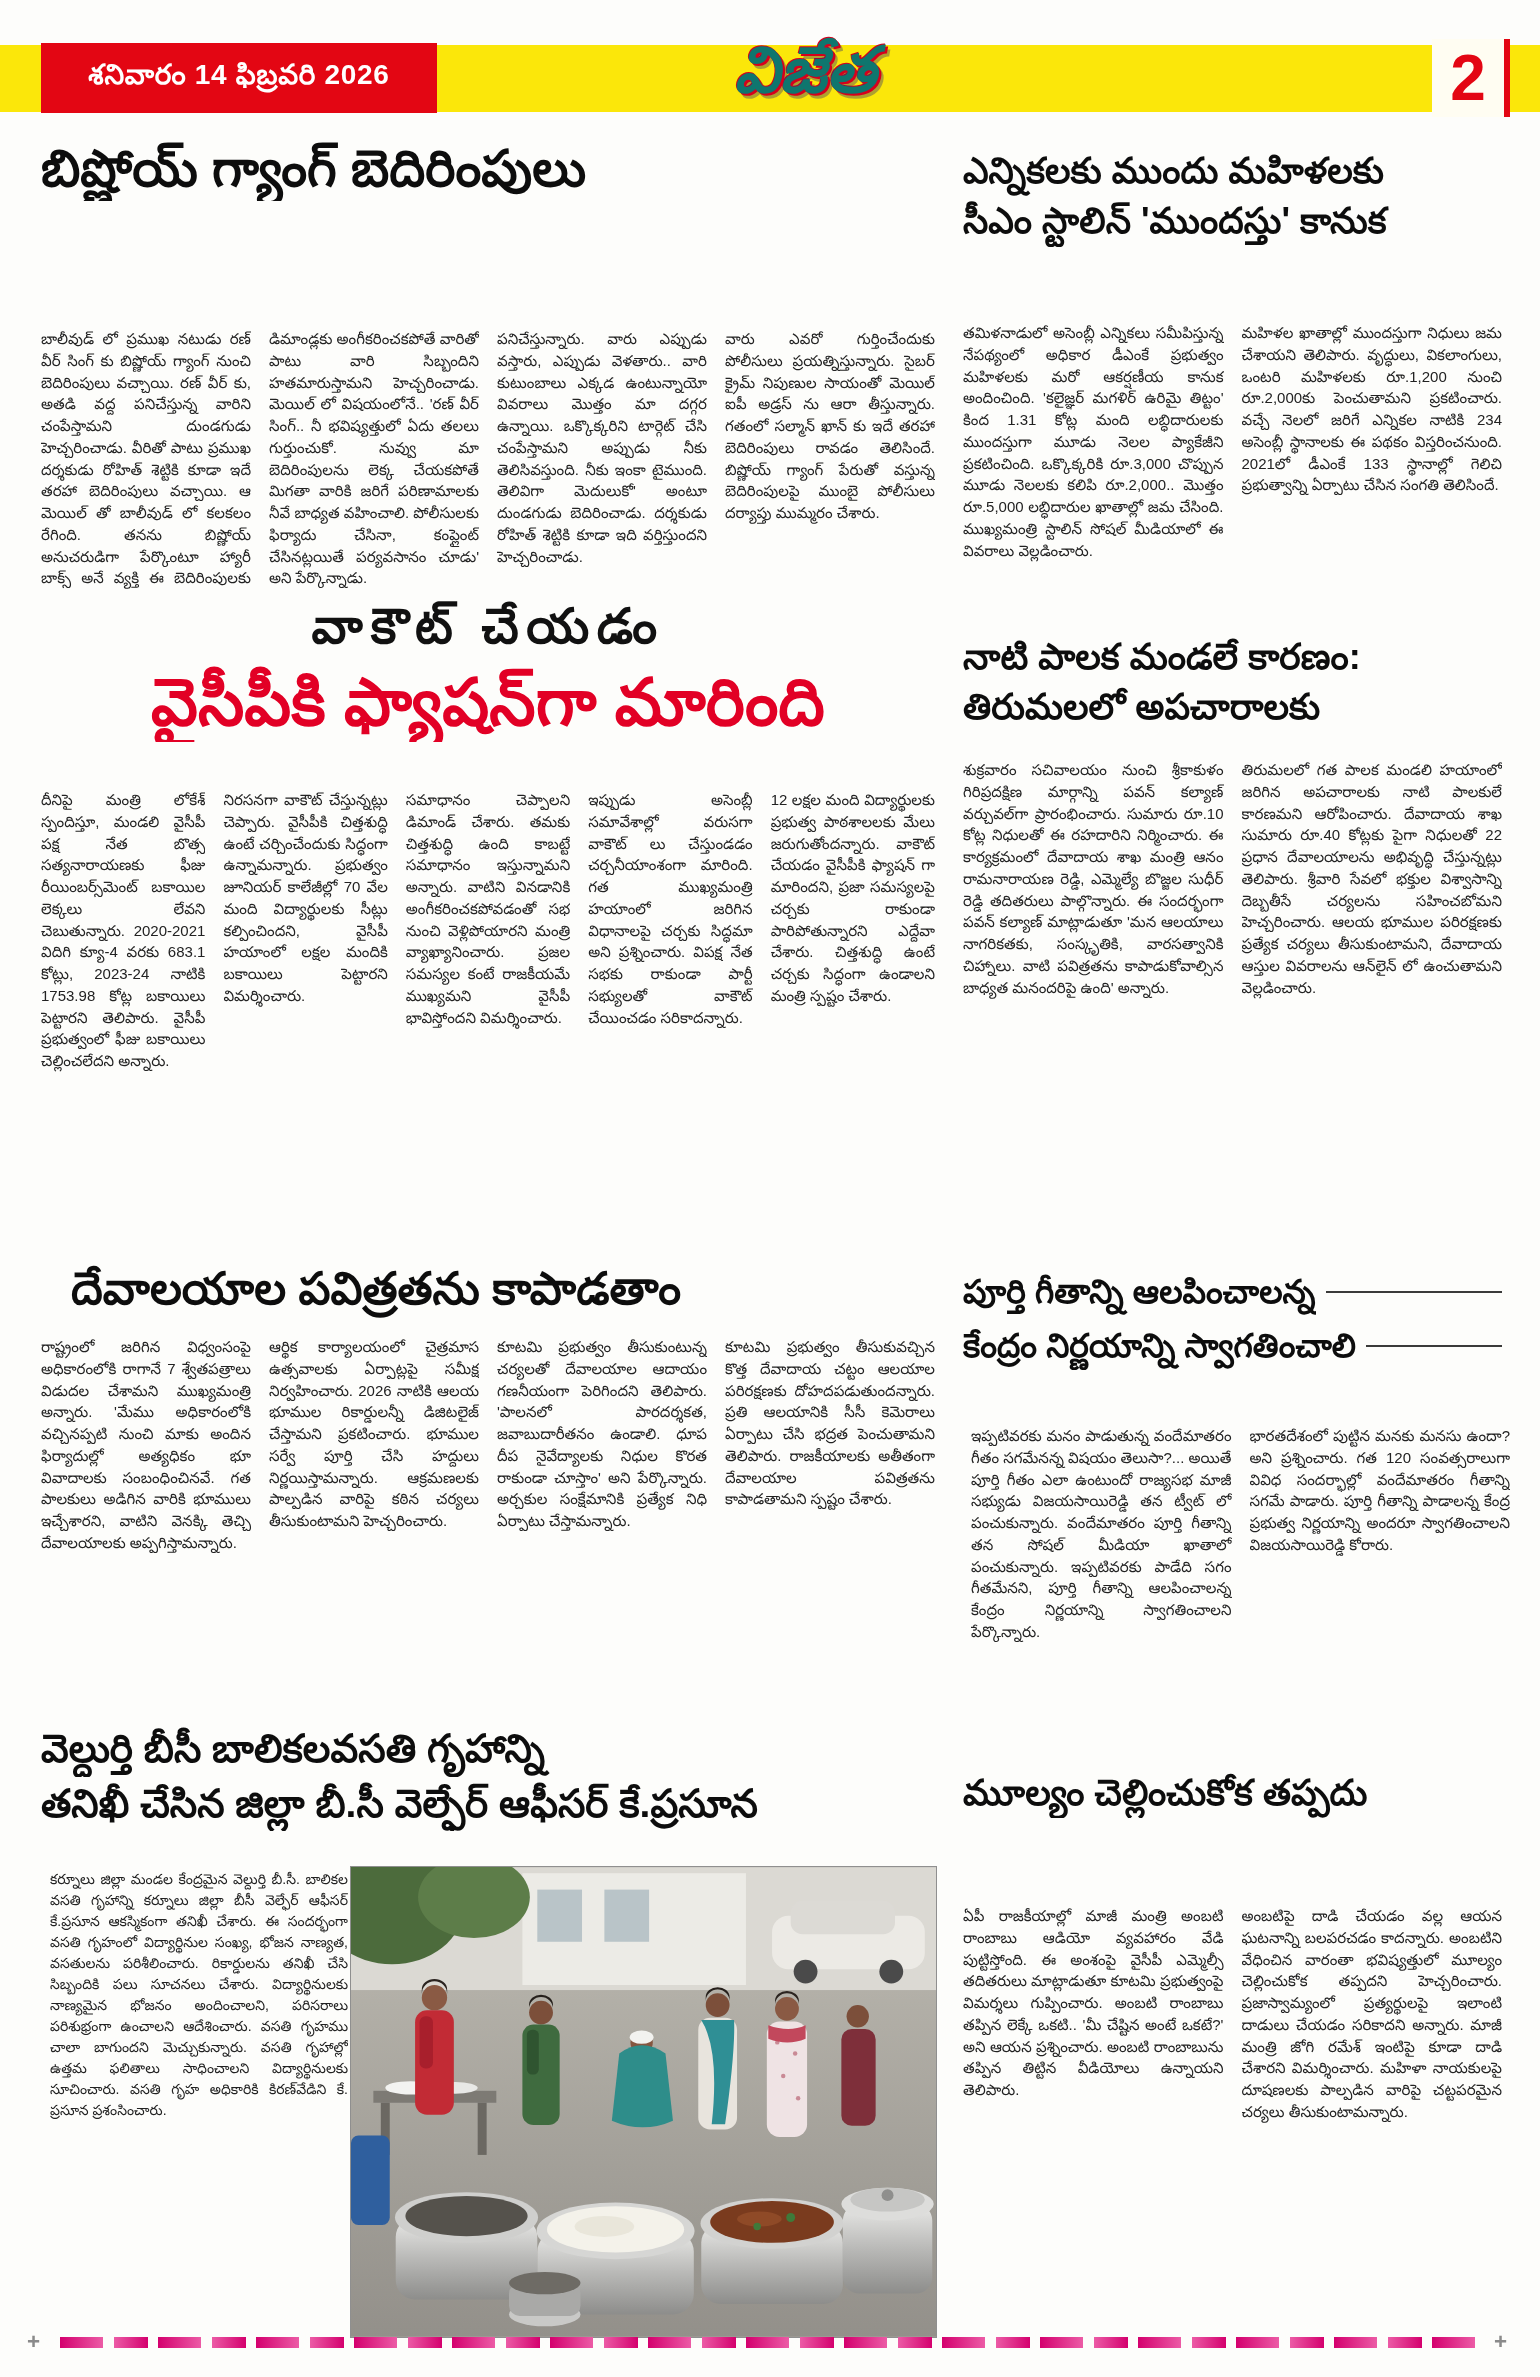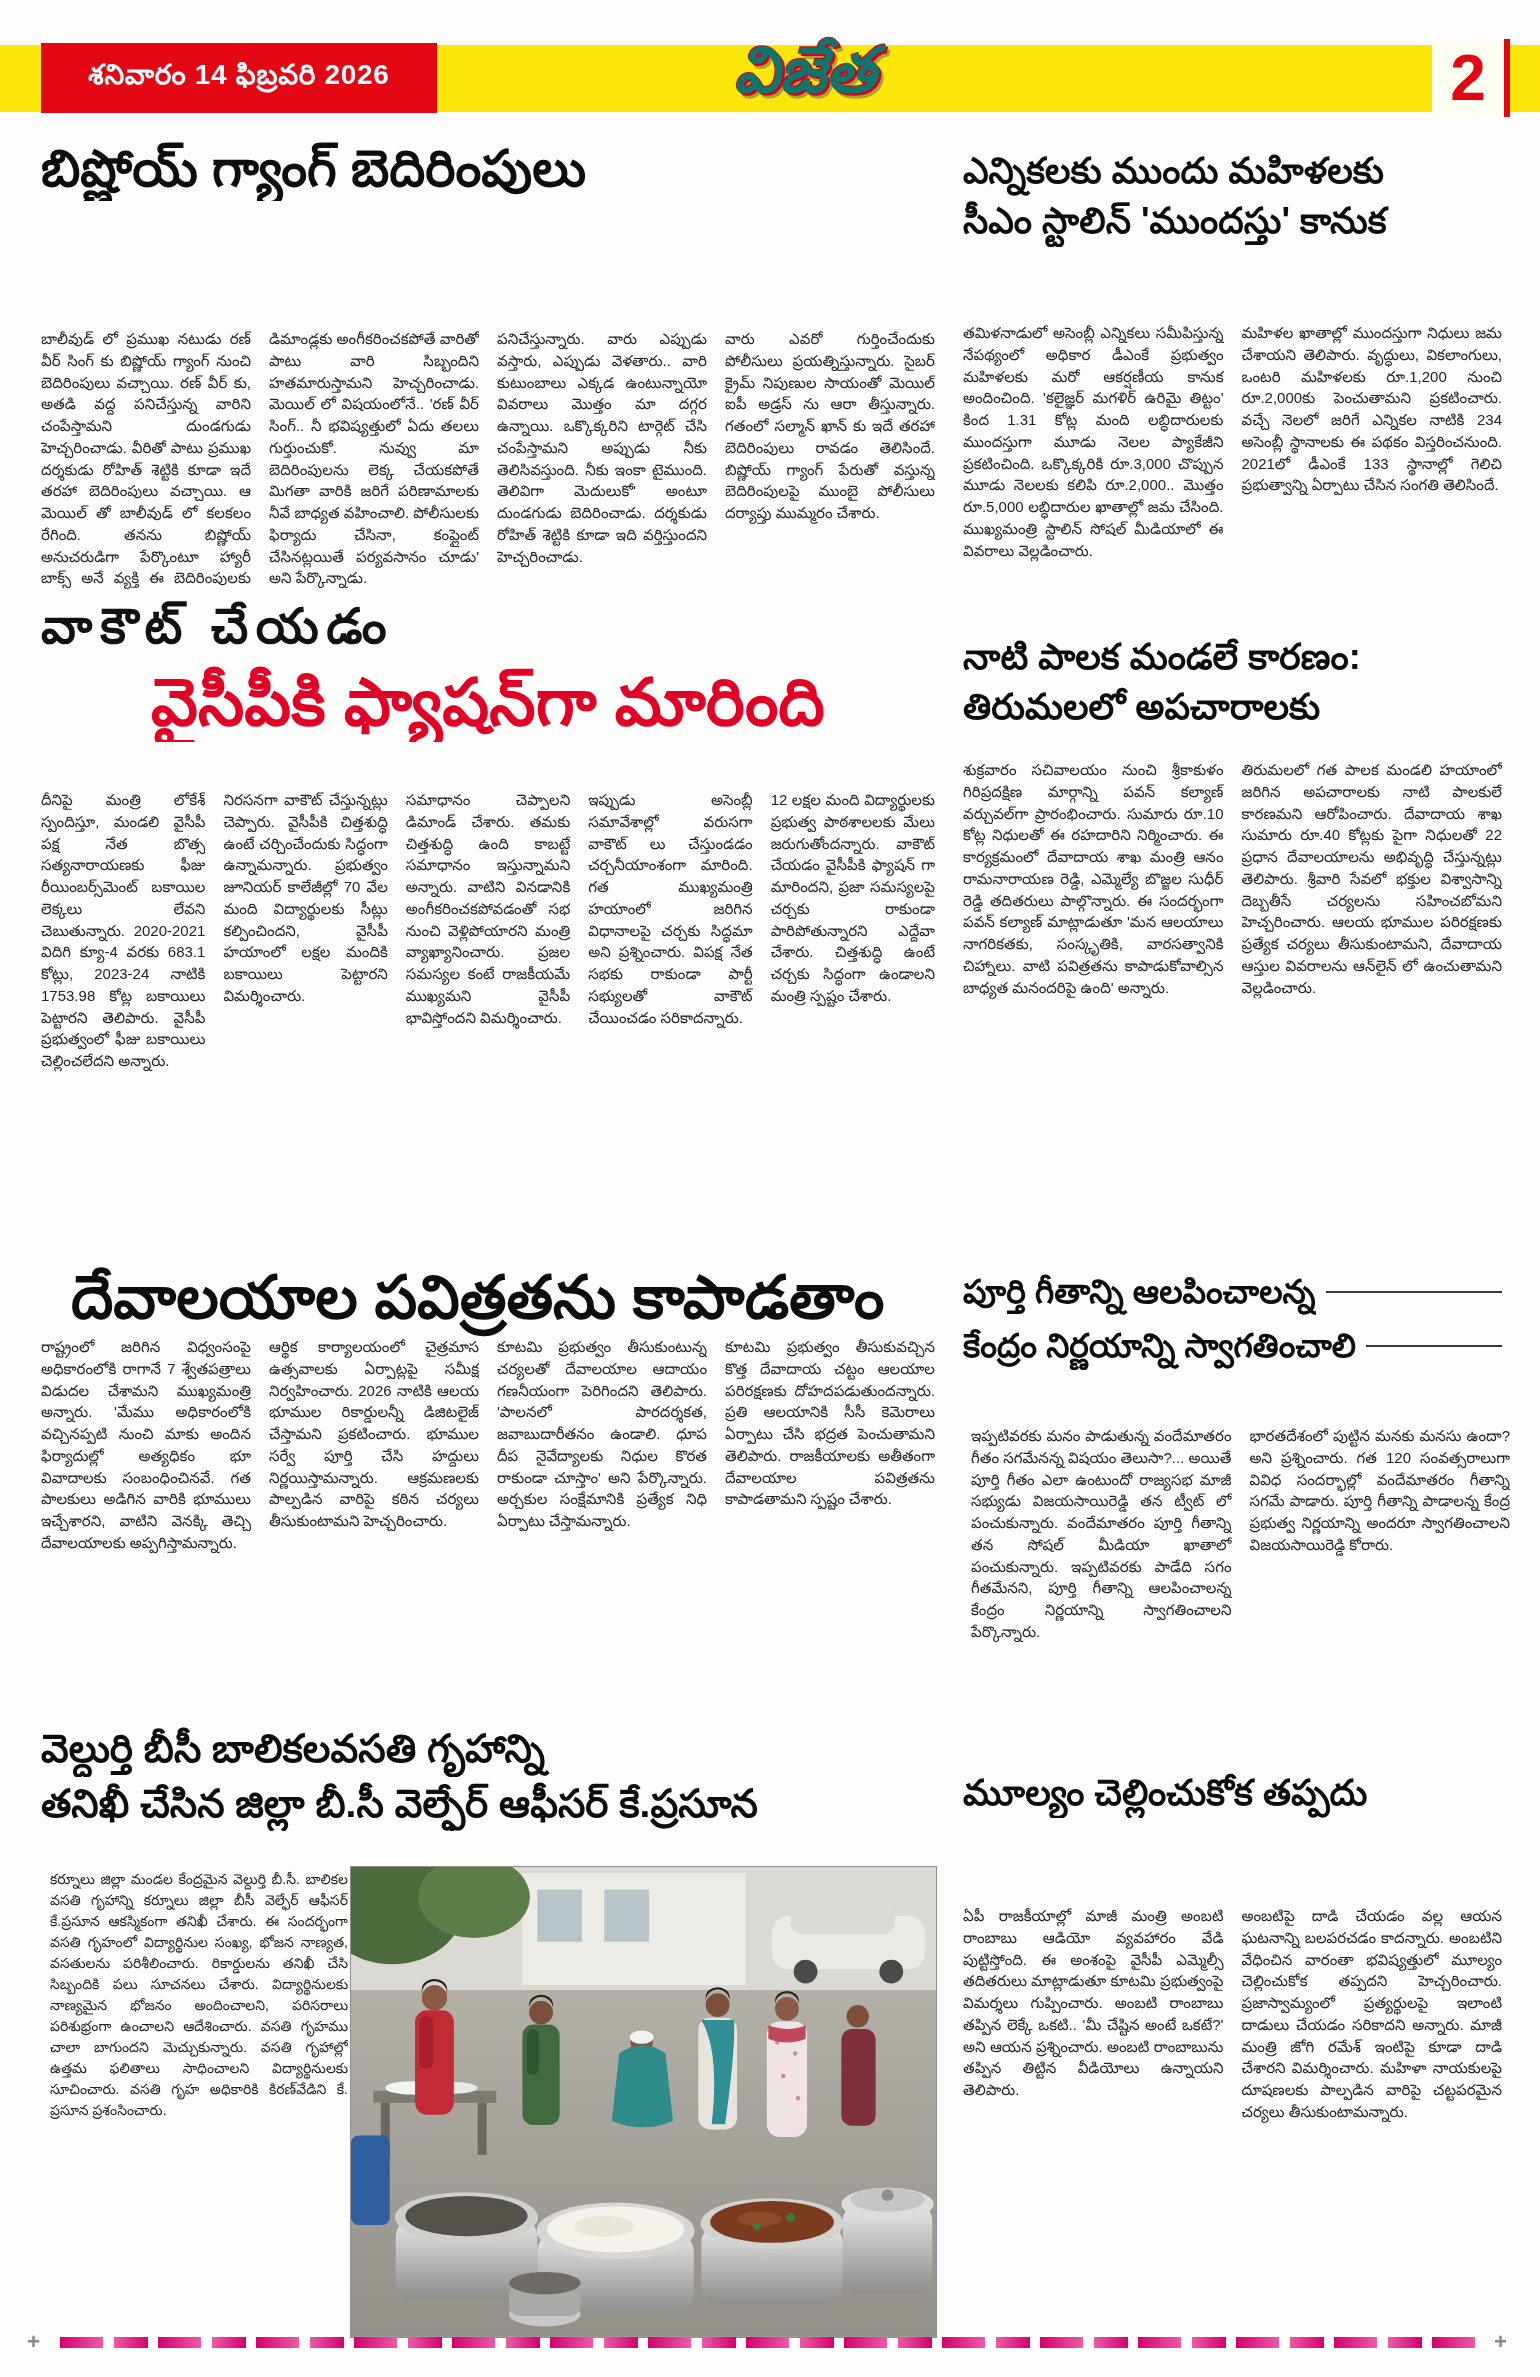--- a/index.html
+++ b/index.html
@@ -24,25 +24,25 @@
   }
   .pagenumbox{
     position:absolute;left:1432px;top:39px;width:72px;height:78px;background:#fffdf2;
     border-right:6px solid #e30613;
     display:flex;align-items:center;justify-content:center;
     color:#e30613;font-size:64px;font-weight:bold;
   }
   
   .hl{font-weight:bold;color:#0d0d0d;line-height:1.28;}
   .hl-xl{font-size:51px;}
-  .hl-l{font-size:60px;}
+  .hl-l{font-size:45px;}
   .hl-m{font-size:36px;line-height:1.4;}
   .hl-s{font-size:33px;line-height:1.45;}
   .hl-g{font-size:39px;line-height:1.4;}
-  .kicker{font-size:49px;font-weight:bold;letter-spacing:7.5px;text-align:left;color:#111;}
+  .kicker{font-size:49px;font-weight:bold;letter-spacing:7.5px;text-align:center;color:#111;}
   .red-banner{font-size:66px;font-weight:bold;text-align:center;color:#e20025;line-height:1.2;}
   
   .cols{display:flex;gap:18px;overflow:hidden;}
   .col{
     flex:1 1 0;font-size:15px;line-height:1.45;text-align:justify;color:#222;
     overflow:hidden;word-break:break-word;
   }
   .singlecol{font-size:14px;line-height:1.5;text-align:justify;color:#222;overflow:hidden;margin-left:9px;}
   
   .rule-row{display:flex;align-items:center;gap:10.4px;}

